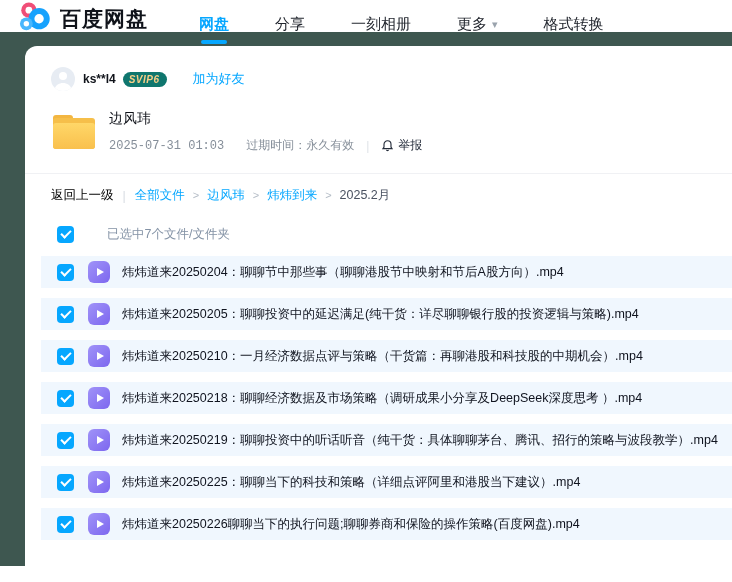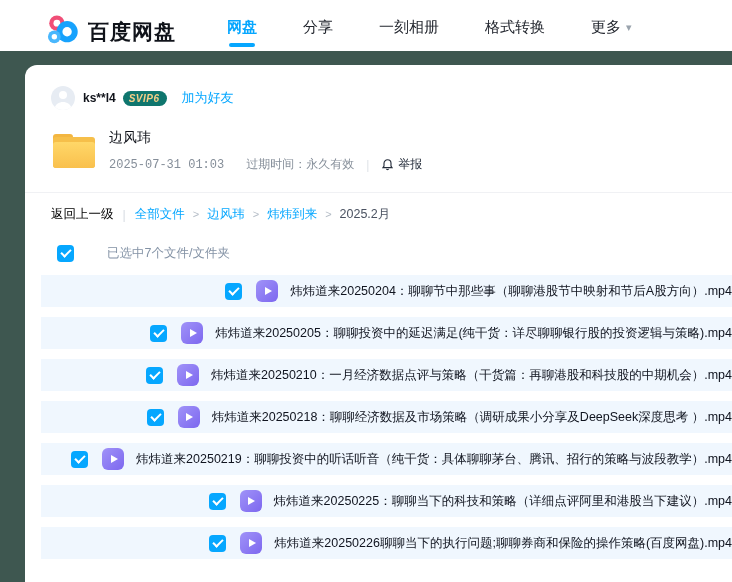--- a/index.html
+++ b/index.html
@@ -1,38 +1,38 @@
 <!DOCTYPE html>
 <html><head>
 <meta charset="utf-8">
 <style>
   * { margin:0; padding:0; box-sizing:border-box; }
   html,body { width:732px; height:582px; overflow:hidden; }
   body { font-family:"Liberation Sans","DejaVu Sans",sans-serif; background:#fff; color:#0a101f; }
 
   
-  .topbar { height:51px; background:#fff; display:flex; align-items:flex-end; padding-left:44px; }
+  .topbar { height:32px; background:#fff; display:flex; align-items:flex-start; padding-left:16px; }
   .logo { display:flex; align-items:center; gap:8px; cursor:pointer; }
   .logo-text { font-size:21px; font-weight:bold; color:#10131a; letter-spacing:1px; }
   .nav { display:flex; margin-left:28px; height:48px; }
   .nav-item { position:relative; display:flex; align-items:center; padding:0 23px; font-size:15px; color:#22262e; cursor:pointer; }
   .nav-item.active { color:#06a7ff; font-weight:bold; }
   .nav-item.active::after { content:""; position:absolute; left:50%; transform:translateX(-50%); bottom:4px; width:26px; height:4px; border-radius:2px; background:#06a7ff; }
   .chevron { font-size:11px; color:#9aa3ad; margin-left:5px; }
 
   
   .band-wrap { background:#3e5750; height:534px; padding:14px 0 0 25px; }
   .card { background:#fff; height:520px; border-radius:12px 0 0 0; padding:16px 0 0 16px; overflow:hidden; }
 
   
   .user-row { display:flex; align-items:center; margin:4px 0 0 10px; height:26px; }
   .avatar { width:24px; height:24px; border-radius:50%; background:#e7ecf3; display:flex; align-items:flex-end; justify-content:center; overflow:hidden; }
   .user-name { font-size:12px; font-weight:bold; color:#10131a; margin-left:8px; }
   .vip-badge { margin-left:7px; background:#0f766e; color:#f6cf87; font-size:10px; font-weight:bold; font-style:italic; padding:2px 7px 2px 6px; border-radius:8px; letter-spacing:.5px; }
-  .add-friend { margin-left:15px; font-size:13px; color:#06a7ff; cursor:pointer; }
+  .add-friend { margin-left:26px; font-size:13px; color:#06a7ff; cursor:pointer; }
 
   
   .folder-block { display:flex; align-items:center; margin:15px 0 0 10px; height:50px; }
   .folder-icon { position:relative; width:46px; height:40px; }
   .folder-icon .tab { position:absolute; left:2px; top:3px; width:20px; height:10px; border-radius:3px 3px 0 0; background:#f3b641; }
   .folder-icon .back { position:absolute; left:2px; top:6px; width:42px; height:31px; border-radius:3px; background:#f6bf4a; }
   .folder-icon .front { position:absolute; left:2px; top:11px; width:42px; height:26px; border-radius:3px; background:linear-gradient(180deg,#ffd768,#f9c04d); }
   .folder-meta { margin-left:12px; }
   .folder-name { font-size:14px; color:#10131a; }
   .meta-line { display:flex; align-items:center; margin-top:9px; font-size:12px; color:#858e99; }
@@ -54,21 +54,21 @@
   
   .select-bar { display:flex; align-items:center; margin:21px 0 0 16px; height:18px; }
   .select-label { font-size:12.5px; color:#8392a5; margin-left:33px; }
 
   
   .checkbox { position:relative; width:17px; height:17px; border-radius:4px; background:#06a7ff; flex:none; cursor:pointer; }
   .checkbox::after { content:""; position:absolute; left:4px; top:4.5px; width:8px; height:4px; border-left:2px solid #fff; border-bottom:2px solid #fff; transform:rotate(-45deg); }
 
   
   .file-list { margin:13px 0 0 0; }
-  .file-row { display:flex; align-items:center; height:32px; background:#f0f7fe; margin-bottom:10px; padding-left:16px; cursor:pointer;justify-content:flex-end; }
+  .file-row { display:flex; align-items:center; height:32px; background:#f0f7fe; margin-bottom:10px; padding-left:16px; cursor:pointer; }
   .video-icon { width:22px; height:22px; border-radius:6px; margin-left:14px; background:linear-gradient(135deg,#a093f8,#7d67ef); display:flex; align-items:center; justify-content:center; flex:none; }
   .play-tri { width:0; height:0; border-left:7px solid #fff; border-top:4.5px solid transparent; border-bottom:4.5px solid transparent; margin-left:2px; }
   .file-name { margin-left:12px; font-size:12.5px; color:#10141f; white-space:nowrap; }
 </style>
 </head>
 <body>
 
 <header class="topbar">
   <div class="logo">
     <span>
@@ -87,25 +87,25 @@
     <div class="nav-item active">
       <span>网盘</span>
     </div>
     <div class="nav-item">
       <span>分享</span>
     </div>
     <div class="nav-item">
       <span>一刻相册</span>
     </div>
     <div class="nav-item">
-      <span>格式转换</span>
-    </div>
-    <div class="nav-item">
       <span>更多</span>
       <span class="chevron">▾</span>
+    </div>
+    <div class="nav-item">
+      <span>格式转换</span>
     </div>
   </nav>
 </header>
 
 <div class="band-wrap">
   <main class="card">
 
     <div class="user-row">
       <div class="avatar">
         <svg width="24" height="24" viewBox="0 0 24 24">

